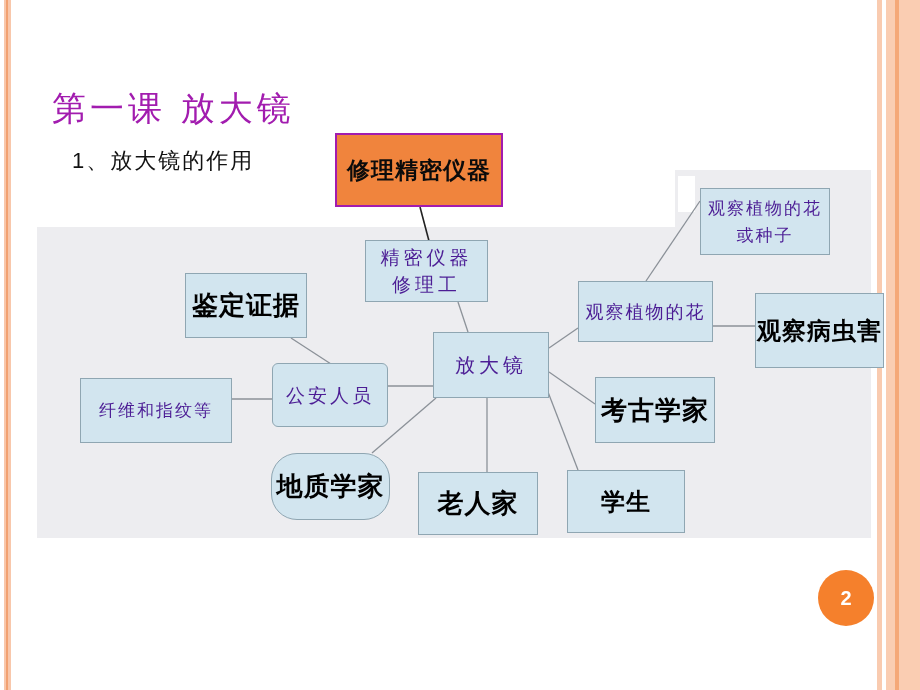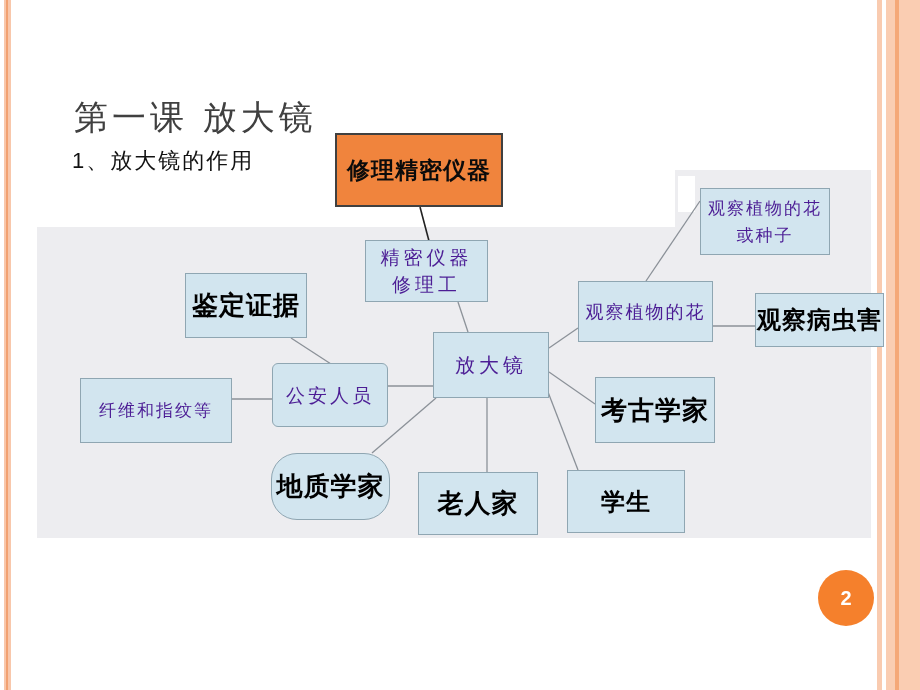--- a/index.html
+++ b/index.html
@@ -13,32 +13,32 @@
     background:linear-gradient(to right,#f8c7ab 0 2px,#f2a171 2px 4px,#f8c7ab 4px 7px);
   }
   .edge-right-thin{
     position:absolute;left:877px;top:0;width:5px;height:690px;background:#f9cbb0;
   }
   .edge-right-band{
     position:absolute;left:884px;top:0;width:36px;height:690px;
     background:linear-gradient(to right,#ffffff 0 2px,#facdb2 2px 11px,#f5a878 11px 15px,#facdb2 15px 36px);
   }
   .slide-title{
-    position:absolute;left:74px;top:86px;
+    position:absolute;left:52px;top:86px;
     font-family:"DejaVu Serif","Liberation Serif",serif;
-    font-size:34px;color:#404040;letter-spacing:4px;white-space:nowrap;margin-top:9px;
+    font-size:34px;color:#a21caf;letter-spacing:4px;white-space:nowrap;
   }
   .slide-subtitle{
     position:absolute;left:72px;top:146px;
     font-family:Liberation Sans, sans-serif;
     font-size:22px;color:#111111;letter-spacing:2px;white-space:nowrap;
   }
   .highlight-box{
     position:absolute;left:335px;top:133px;width:168px;height:74px;
-    background:#f0843d;border:2px solid #404040;box-sizing:border-box;
+    background:#f0843d;border:2px solid #a21caf;box-sizing:border-box;
     display:flex;align-items:center;justify-content:center;
     font-size:23px;font-weight:700;color:#0b0b0b;letter-spacing:1px;
   }
   .scan{position:absolute;background:#ededf0;}
   .scan-main{left:37px;top:227px;width:834px;height:311px;}
   .scan-ext{left:675px;top:170px;width:196px;height:57px;}
   .scan-notch{left:678px;top:176px;width:17px;height:36px;background:#ffffff;}
   .lines-svg{position:absolute;left:0;top:0;pointer-events:none;}
   .node{
     position:absolute;background:#d2e5ef;border:1px solid #8fa6b2;
@@ -125,21 +125,21 @@
 
 <div class="node typed" style="left:567px;top:470px;width:118px;height:63px;font-size:24px;">
   <span>学生</span>
 </div>
 
 <div class="node hand" style="left:700px;top:188px;width:130px;height:67px;font-size:17px;letter-spacing:2px;">
   <span>观察植物的花</span>
   <span>或种子</span>
 </div>
 
-<div class="node typed" style="left:755px;top:293px;width:129px;height:54px;font-size:24px;">
+<div class="node typed" style="left:755px;top:293px;width:129px;height:75px;font-size:24px;">
   <span>观察病虫害</span>
 </div>
 
 <div class="slide-title">第一课 放大镜</div>
 <div class="slide-subtitle">1、放大镜的作用</div>
 
 <div class="highlight-box">
   <span>修理精密仪器</span>
 </div>
 

